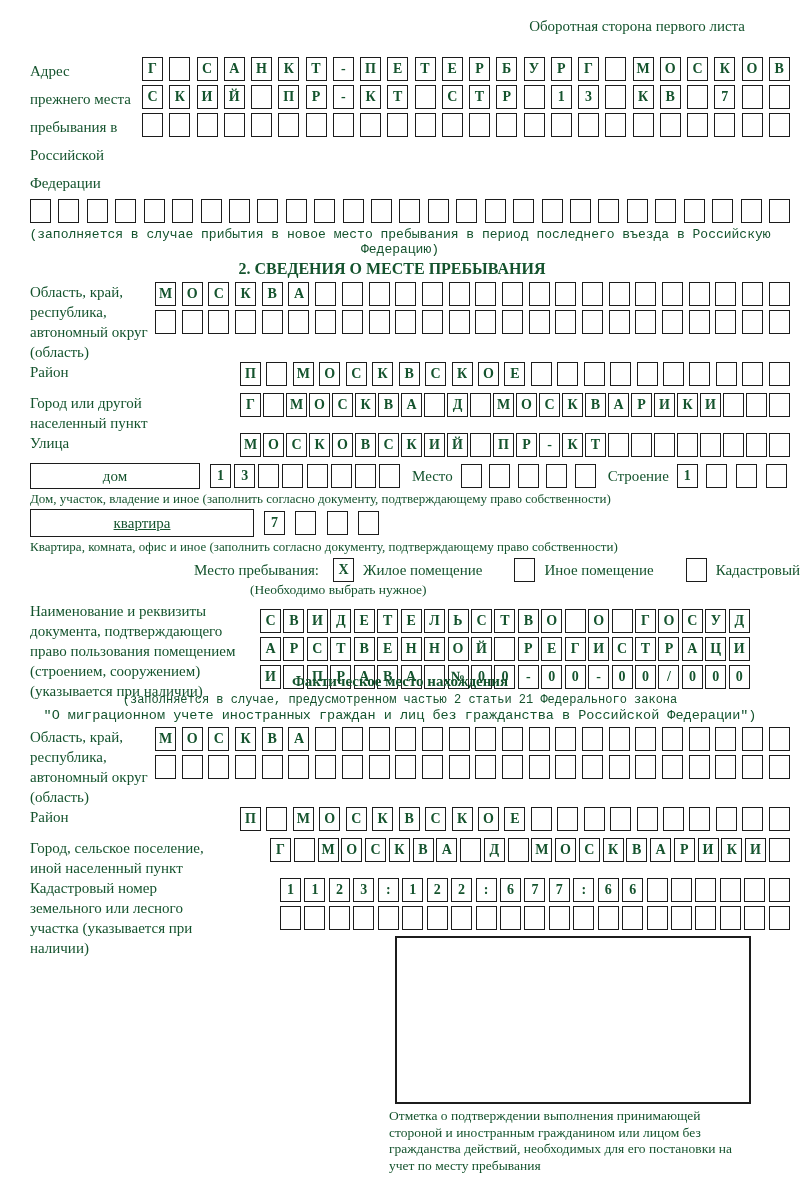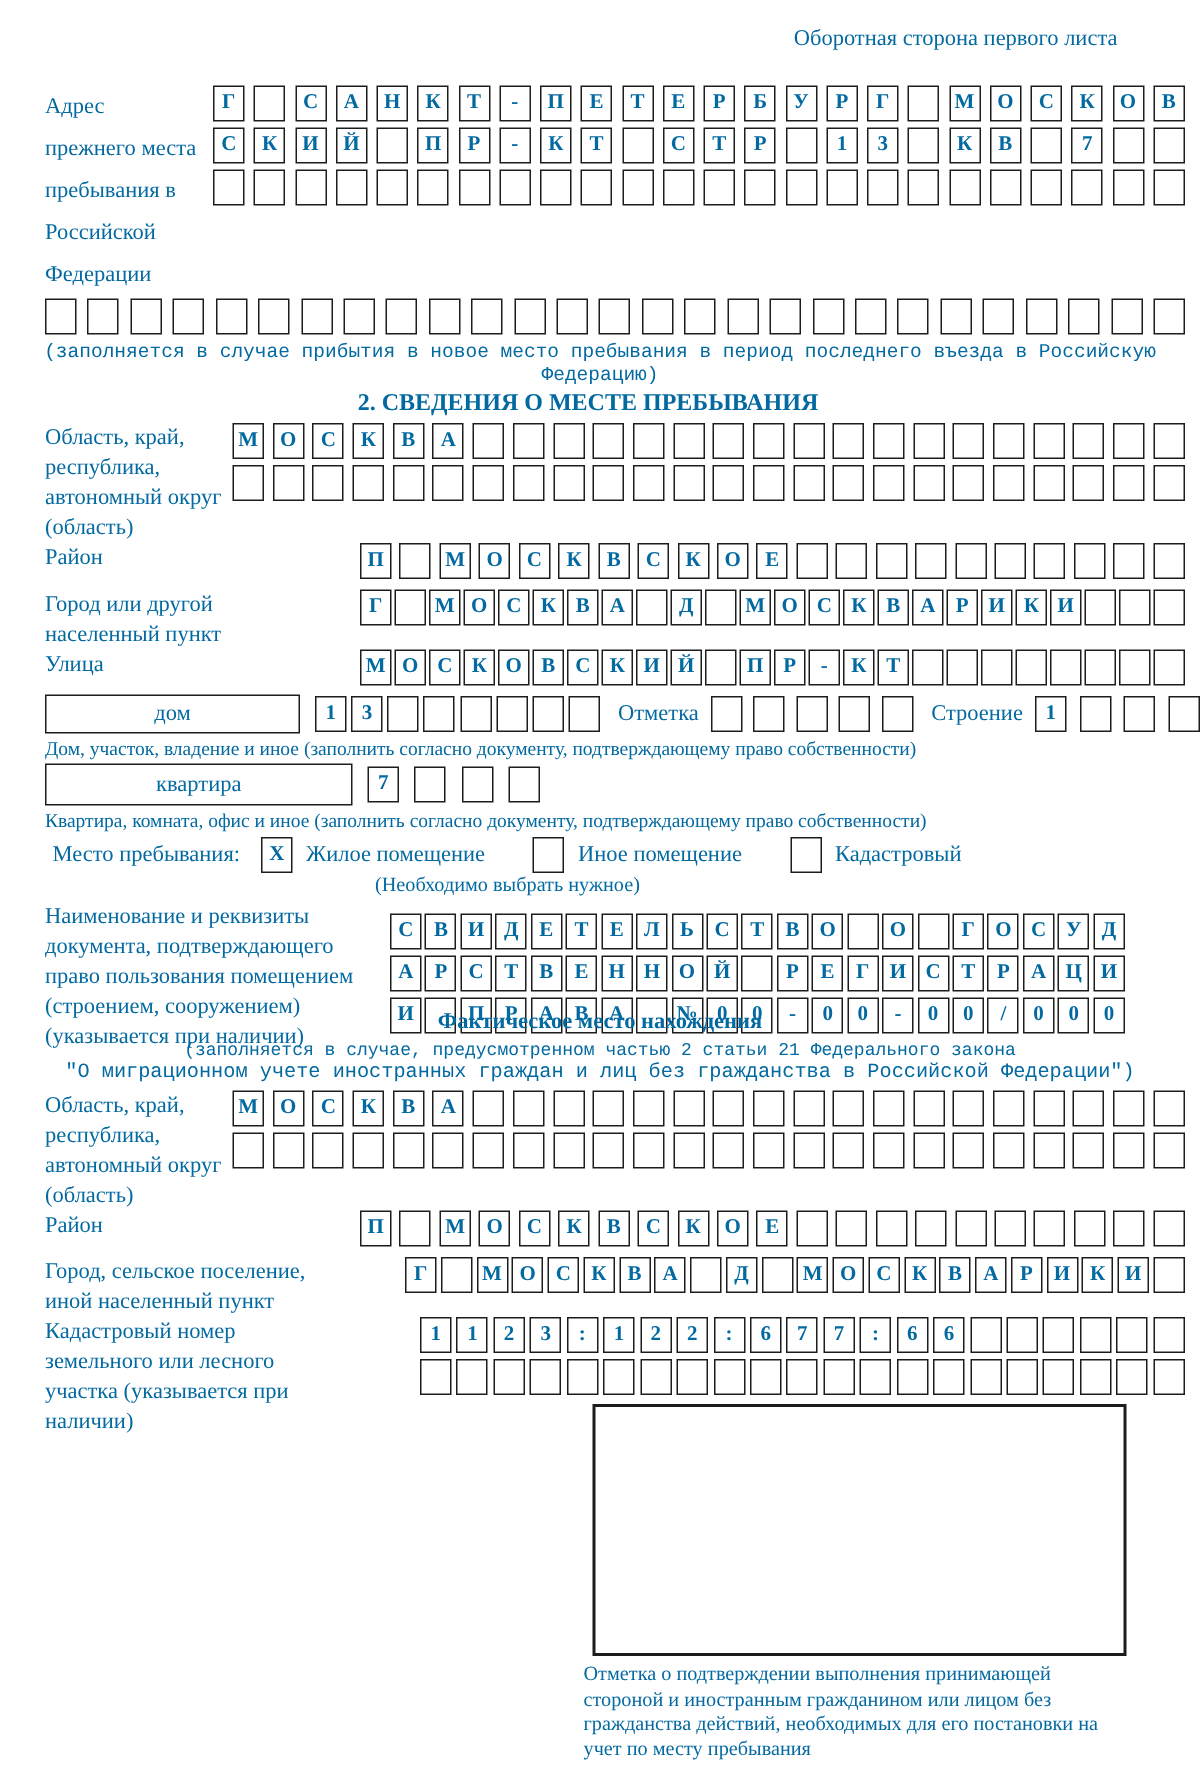--- a/index.html
+++ b/index.html
@@ -1,18 +1,18 @@
 <!DOCTYPE html>
 <html><head>
 <meta charset="utf-8">
 <style>
   * { margin:0; padding:0; box-sizing:border-box; }
   body { background:#fff; }
   .page {
-    width:800px; height:1180px; background:#fff; color:#0369a1;
+    width:800px; height:1180px; background:#fff; color:#14532d;
     font-family:"Liberation Serif", serif; overflow:hidden; position:relative;
   }
   .top-note { text-align:right; padding:18px 55px 0 0; font-size:15px; }
 
   
   .fb { display:flex; justify-content:space-between; width:760px; margin-left:30px; }
   .fb-doc { width:720px;align-items:center; }
   .flabel { font-size:15px; line-height:20px; }
   .lw100{max-width:102px;} .lw118{max-width:120px;} .lw140{max-width:142px;}
   .lw125{max-width:128px;} .lw185{max-width:188px;} .lw215{max-width:218px;}
@@ -31,21 +31,21 @@
 
   .note { font-size:13px; line-height:15px; }
   .note-c { text-align:center; width:760px; margin-left:20px;font-family:Liberation Mono, monospace; }
   .note-l { margin-left:30px; }
 
   .sec-title { text-align:center; font-size:16px; font-weight:bold; margin:3px 16px 4px 0; }
 
   .house-row, .apt-row { display:flex; align-items:center; margin-left:30px; }
   .bigcell { border:1.6px solid #1c1c1c; display:flex; align-items:center; justify-content:center; font-size:15px; }
   .dom-rect { width:170px; height:26px; }
-  .kv-rect  { width:205px; height:28px; }
+  .kv-rect  { width:224px; height:28px;text-decoration:underline; }
   .cellrow { display:flex; justify-content:space-between; align-items:center; }
   .w190{width:190px;} .w135{width:135px;} .w110{width:110px;} .w115{width:115px;}
   .inline-label { font-size:15px; white-space:nowrap; }
   .gap8{margin-left:8px;} .gap10{margin-left:10px;} .gap12{margin-left:12px;}
 
   .stay-row { display:flex; align-items:center; margin-left:35px; font-size:15px; }
   .stay-row .cell { margin:0 9px 0 14px; }
   .stay-row .opt2c { margin-left:32px; }
   .stay-note { font-size:13.5px; margin-left:250px; width:300px; }
 
@@ -338,21 +338,21 @@
     <div class="cellrow w190 gap10">
         <span class="cell">1</span>
         <span class="cell">3</span>
         <span class="cell"></span>
         <span class="cell"></span>
         <span class="cell"></span>
         <span class="cell"></span>
         <span class="cell"></span>
         <span class="cell"></span>
       </div>
-    <div class="inline-label gap12">Отметка</div>
+    <div class="inline-label gap12">Место</div>
     <div class="cellrow w135 gap8">
         <span class="cell"></span>
         <span class="cell"></span>
         <span class="cell"></span>
         <span class="cell"></span>
         <span class="cell"></span>
       </div>
     <div class="inline-label gap12">Строение</div>
     <div class="cellrow w110 gap8">
         <span class="cell">1</span>
@@ -369,21 +369,21 @@
     </div>
     <div class="cellrow w115 gap10">
         <span class="cell">7</span>
         <span class="cell"></span>
         <span class="cell"></span>
         <span class="cell"></span>
       </div>
   </div>
   <div class="note note-l mb4">Квартира, комната, офис и иное (заполнить согласно документу, подтверждающему право собственности)</div>
 
-  <div class="stay-row" style="margin-top:4px;">
+  <div class="stay-row" style="margin-top:4px;justify-content:flex-end;">
     <span>Место пребывания:</span>
     <span class="cell">X</span>
     <span>Жилое помещение</span>
     <span class="cell opt2c"></span>
     <span>Иное помещение</span>
     <span class="cell opt2c"></span>
     <span>Кадастровый</span>
   </div>
   <div class="stay-note mb2">(Необходимо выбрать нужное)</div>
 

